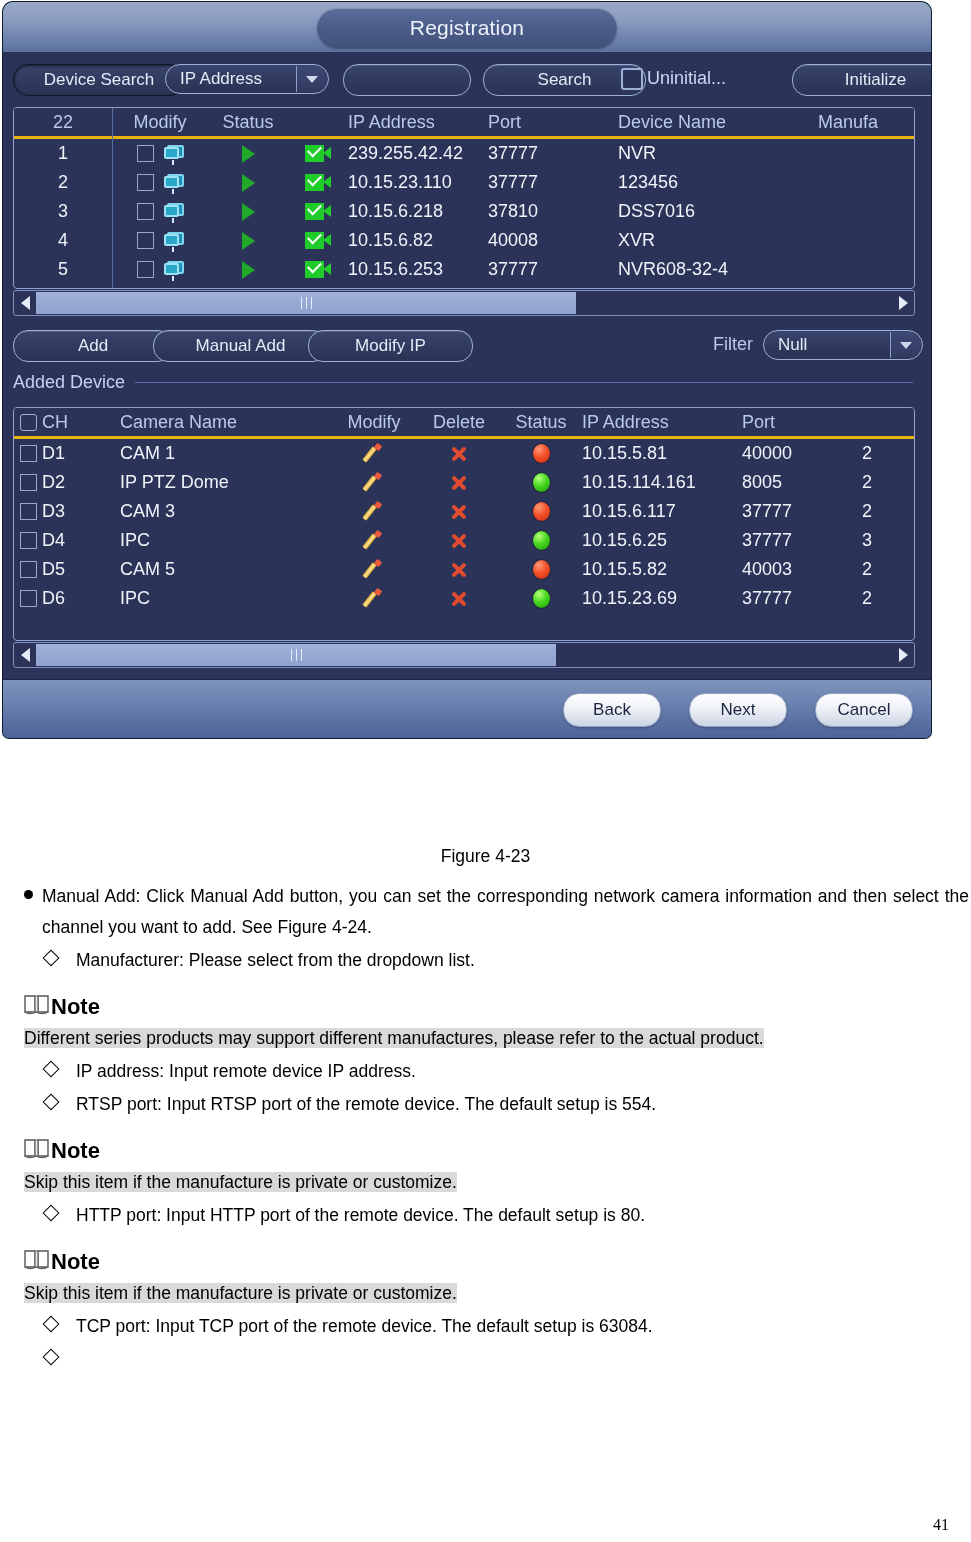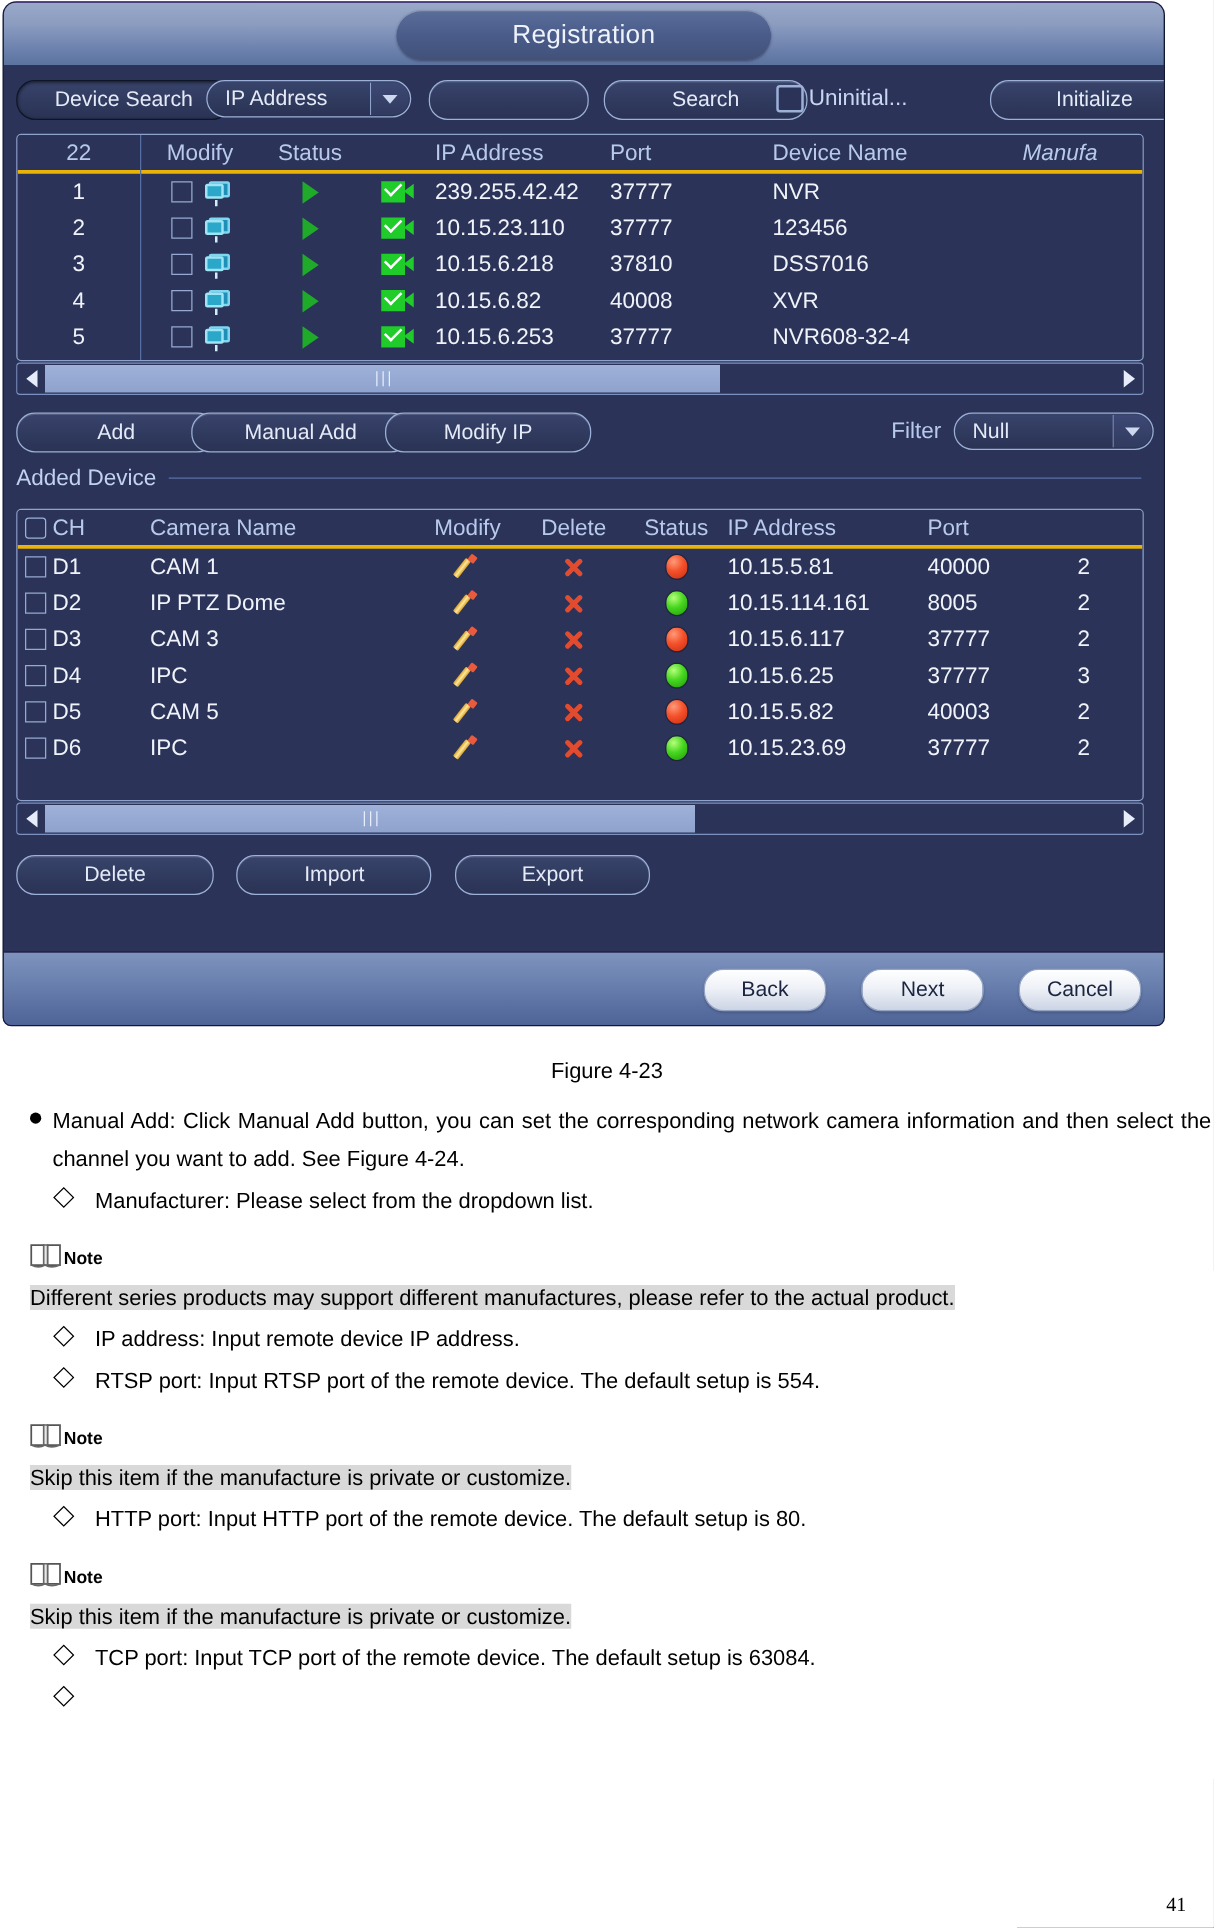--- a/index.html
+++ b/index.html
@@ -1,21 +1,21 @@
 <!DOCTYPE html>
 <html><head>
 <meta charset="utf-8">
 <style>
   html,body{margin:0;padding:0;background:#ffffff;}
   body{width:971px;height:1542px;position:relative;font-family:"Liberation Sans",sans-serif;overflow:hidden;}
 
   
   #ui-panel{
-    position:absolute; left:3px; top:2px; width:928px; height:818px;
-    background:#4c1d95;
+    position:absolute; left:3px; top:2px; width:928px; height:736px;
+    background:#22c55e;
     border-radius:10px 10px 6px 6px;
     box-shadow:0 0 0 1px #111a33;
     overflow:hidden;
   }
   .titlebar{
     position:absolute; left:0; top:0; width:100%; height:50px;
     background:linear-gradient(180deg,#9aa9c9 0%,#8b9cc0 35%,#6c81ad 75%,#5c729f 100%);
     border-radius:9px 9px 0 0;
   }
   .title-pill{
@@ -155,21 +155,21 @@
     font-size:17.5px;line-height:31px;text-align:justify;
     font-family:"Liberation Sans",sans-serif;
   }
   .bullet-li{position:relative;padding-left:42px;margin-top:14px;}
   .bullet-li .bl{position:absolute;left:24px;top:9px;width:9px;height:9px;border-radius:50%;background:#000;}
   .diam-li{position:relative;padding-left:76px;margin-top:2px;}
   .diam-li .dm{position:absolute;left:45px;top:7px;width:10px;height:10px;border:1.4px solid #000;transform:rotate(45deg);}
   .note-head{display:flex;align-items:flex-end;gap:1px;margin-top:18px;padding-left:24px;}
   .note-book{width:26px;height:21px;position:relative;}
   .note-book svg{display:block;}
-  .note-word{font-size:14px;font-weight:bold;line-height:17px;}
+  .note-word{font-size:22px;font-weight:bold;line-height:17px;}
   .hl{background:#d9d9d9;}
   .note-body{font-size:17.5px;line-height:31px;text-align:justify;padding-left:24px;padding-right:2px;margin-top:8px;}
   .pageno{position:absolute;right:22px;bottom:8px;font-size:16px;font-family:"Liberation Serif",serif;}
 </style>
 </head>
 <body>
 
 <div id="ui-panel">
 
   <div class="titlebar">
@@ -203,21 +203,21 @@
     <div class="tbl-wrap" style="left:10px;top:55px;width:900px;height:180px;">
       <div class="vline" style="left:98px;"></div>
       <div class="tbl-head">
         <div class="cell c" style="width:98px;">22</div>
         <div class="cell c" style="width:96px;">Modify</div>
         <div class="cell c" style="width:80px;">Status</div>
         <div class="cell c" style="width:60px;"></div>
         <div class="cell l" style="width:140px;">IP Address</div>
         <div class="cell l" style="width:130px;">Port</div>
         <div class="cell l" style="width:200px;">Device Name</div>
-        <div class="cell l" style="width:96px;font-style:italic;">Manufa</div>
+        <div class="cell l" style="width:96px;">Manufa</div>
       </div>
       <div id="search-rows">
           <div class="tbl-row">
             <div class="cell c" style="width:98px;">1</div>
             <div class="cell c" style="width:96px;gap:10px;">
               <span class="chk-row"></span>
               <span class="ic-monitor">
                 <i class="scr"></i>
                 <i class="scr2"></i>
                 <i class="stand"></i>

